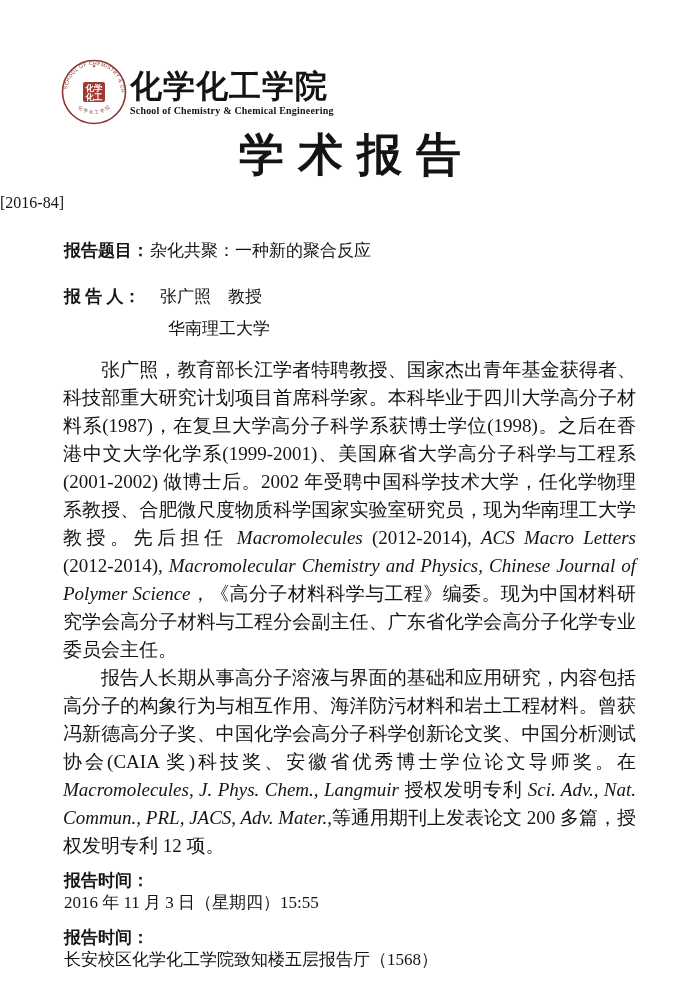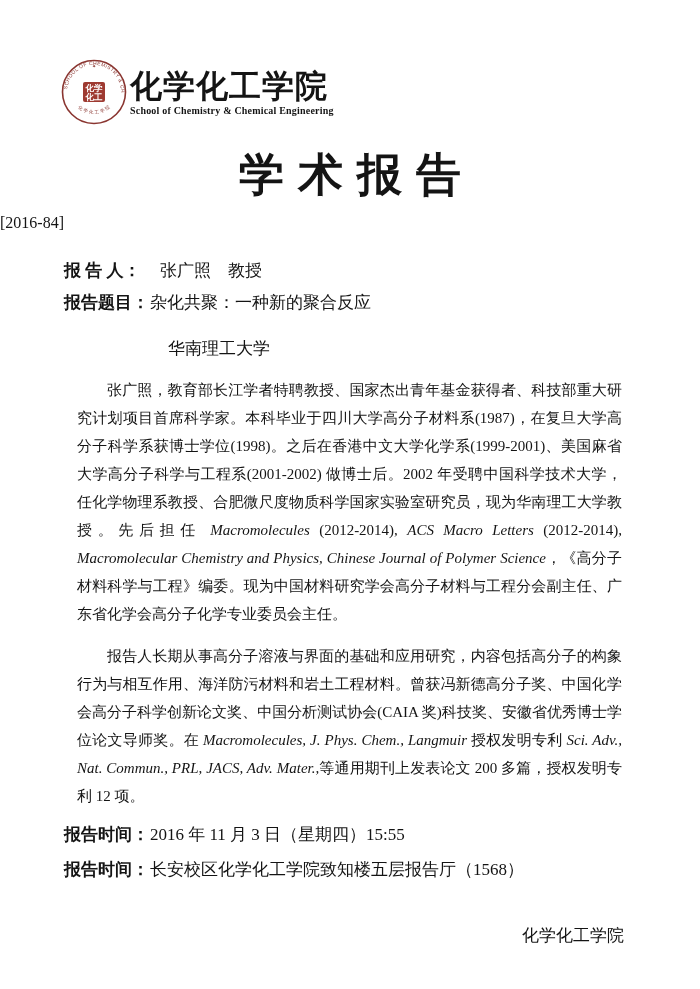--- a/index.html
+++ b/index.html
@@ -24,46 +24,46 @@
     font-family:"DejaVu Serif","Liberation Serif",serif;
   }
   .logo-en{
     font-size:10px;font-weight:bold;letter-spacing:0.2px;margin-top:1px;
   }
   
   .doc-title{
     text-align:center;
     font-size:45px;font-weight:bold;
     letter-spacing:14px;padding-left:14px; 
-    margin-top:20px;line-height:1.2;
+    margin-top:0;line-height:1.2;
     font-family:"DejaVu Serif","Liberation Serif",serif;
   }
   .issue{
     font-size:16px;margin-top:10px;line-height:22px;
   }
   
   .fields{margin:26px 64px 0 64px;}
   .frow{display:flex;font-size:17px;line-height:22px;}
   .frow .flabel{font-weight:bold;width:86px;flex:0 0 auto;white-space:pre;}
   .frow .fvalue{white-space:pre;}
   .row-topic{margin-bottom:24px;}
   .row-speaker{margin-bottom:10px;}
   .row-speaker .fvalue,.row-affil .fvalue{padding-left:10px;}
   .row-affil{margin-bottom:12px;gap:8px;}
   .row-intro{margin-bottom:0;}
   
   .bio{margin:16px 64px 0 63px;}
   .bio p{
-    margin:14px;font-size:15px;line-height:28px;
+    margin:0;font-size:19px;line-height:28px;
     text-align:justify;text-indent:2em;
   }
   .bio i{font-style:italic;}
   
   .fields2{margin:10px 64px 0 64px;}
-  .fields2 .frow{margin-bottom:13px;}
+  .fields2 .frow{margin-bottom:13px;flex-direction:column;}
   
   .footer{margin-top:44px;text-align:right;padding-right:68px;font-size:17px;line-height:22px;}
   .footer .sig{margin-bottom:15px;padding-right:8px;}
 </style>
 </head>
 <body>
 
 <div class="page">
 
   <div class="logo-row">
@@ -87,27 +87,27 @@
     <div class="logo-text">
       <div class="logo-cn">化学化工学院</div>
       <div class="logo-en">School of Chemistry &amp; Chemical Engineering</div>
     </div>
   </div>
 
   <div class="doc-title">学术报告</div>
   <div class="issue">[2016-84]</div>
 
   <div class="fields">
+    <div class="frow row-topic">
+      <span class="flabel">报告题目：</span>
+      <span class="fvalue">杂化共聚：一种新的聚合反应</span>
+    </div>
     <div class="frow row-speaker">
       <span class="flabel">报 告 人：</span>
       <span class="fvalue">张广照　教授</span>
-    </div>
-    <div class="frow row-topic">
-      <span class="flabel">报告题目：</span>
-      <span class="fvalue">杂化共聚：一种新的聚合反应</span>
     </div>
     <div class="frow row-affil">
       <span class="flabel"></span>
       <span class="fvalue">华南理工大学</span>
     </div>
   </div>
 
   <div class="bio">
     <p><span>张广照，教育部长江学者特聘教授、国家杰出青年基金获得者、科技部重大研究计划项目首席科学家。本科毕业于四川大学高分子材料系(1987)，在复旦大学高分子科学系获博士学位(1998)。之后在香港中文大学化学系(1999-2001)、美国麻省大学高分子科学与工程系(2001-2002) 做博士后。2002 年受聘中国科学技术大学，任化学物理系教授、合肥微尺度物质科学国家实验室研究员，现为华南理工大学教授。先后担任 </span><i>Macromolecules</i><span> (2012-2014), </span><i>ACS Macro Letters</i><span> (2012-2014), </span><i>Macromolecular Chemistry and Physics, Chinese Journal of Polymer Science</i><span>，《高分子材料科学与工程》编委。现为中国材料研究学会高分子材料与工程分会副主任、广东省化学会高分子化学专业委员会主任。</span></p>
     <p><span>报告人长期从事高分子溶液与界面的基础和应用研究，内容包括高分子的构象行为与相互作用、海洋防污材料和岩土工程材料。曾获冯新德高分子奖、中国化学会高分子科学创新论文奖、中国分析测试协会(CAIA 奖)科技奖、安徽省优秀博士学位论文导师奖。在 </span><i>Macromolecules, J. Phys. Chem., Langmuir</i><span> 授权发明专利 </span><i>Sci. Adv., Nat. Commun., PRL, JACS, Adv. Mater.,</i><span>等通用期刊上发表论文 200 多篇，授权发明专利 12 项。</span></p>

